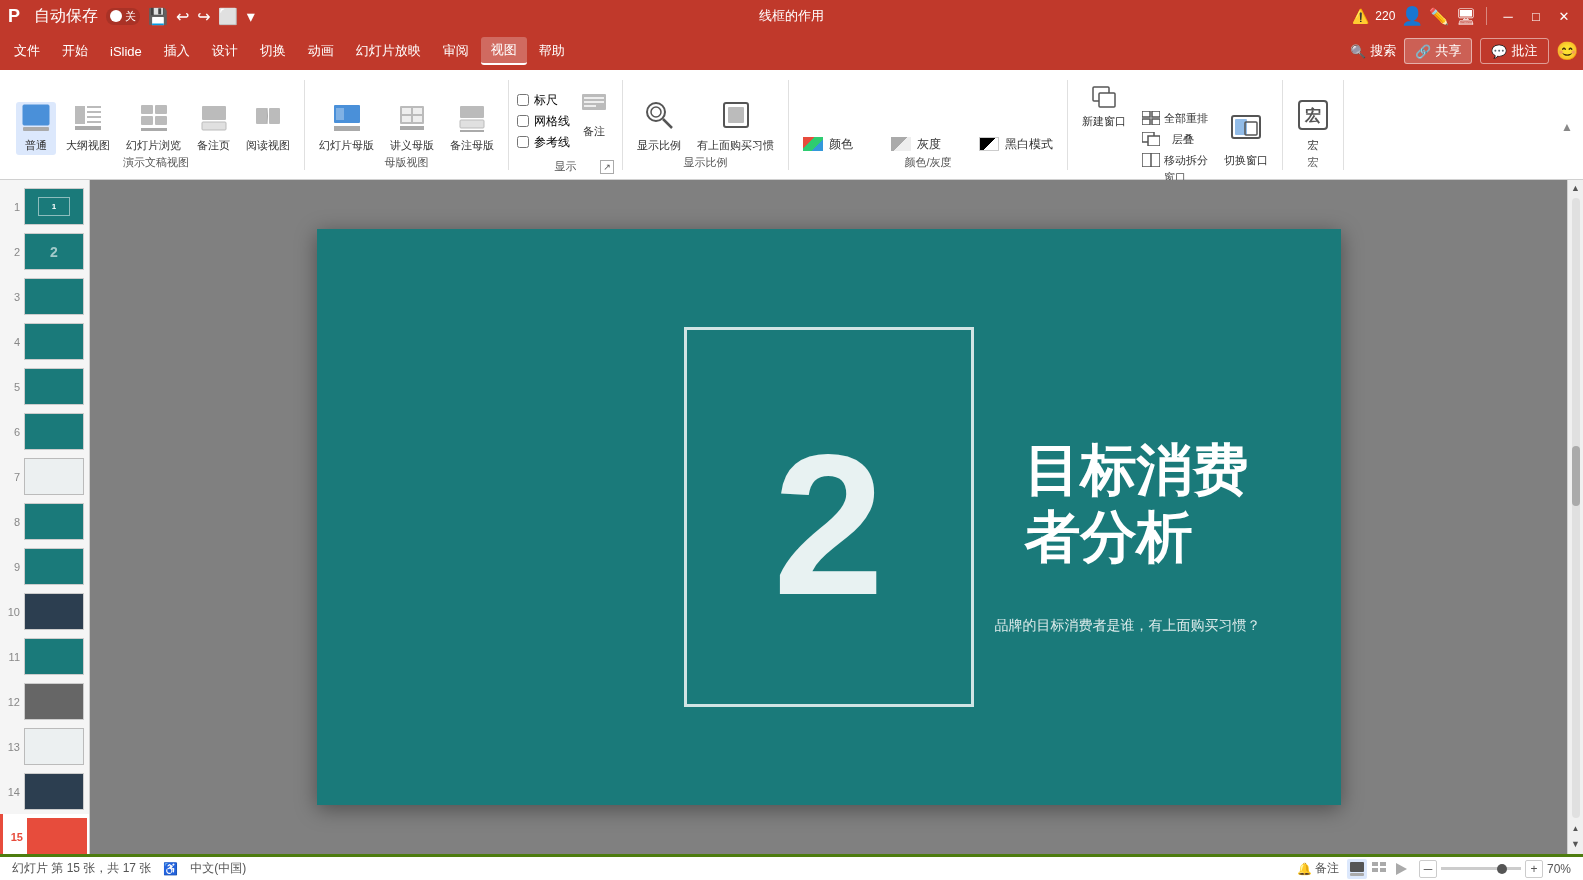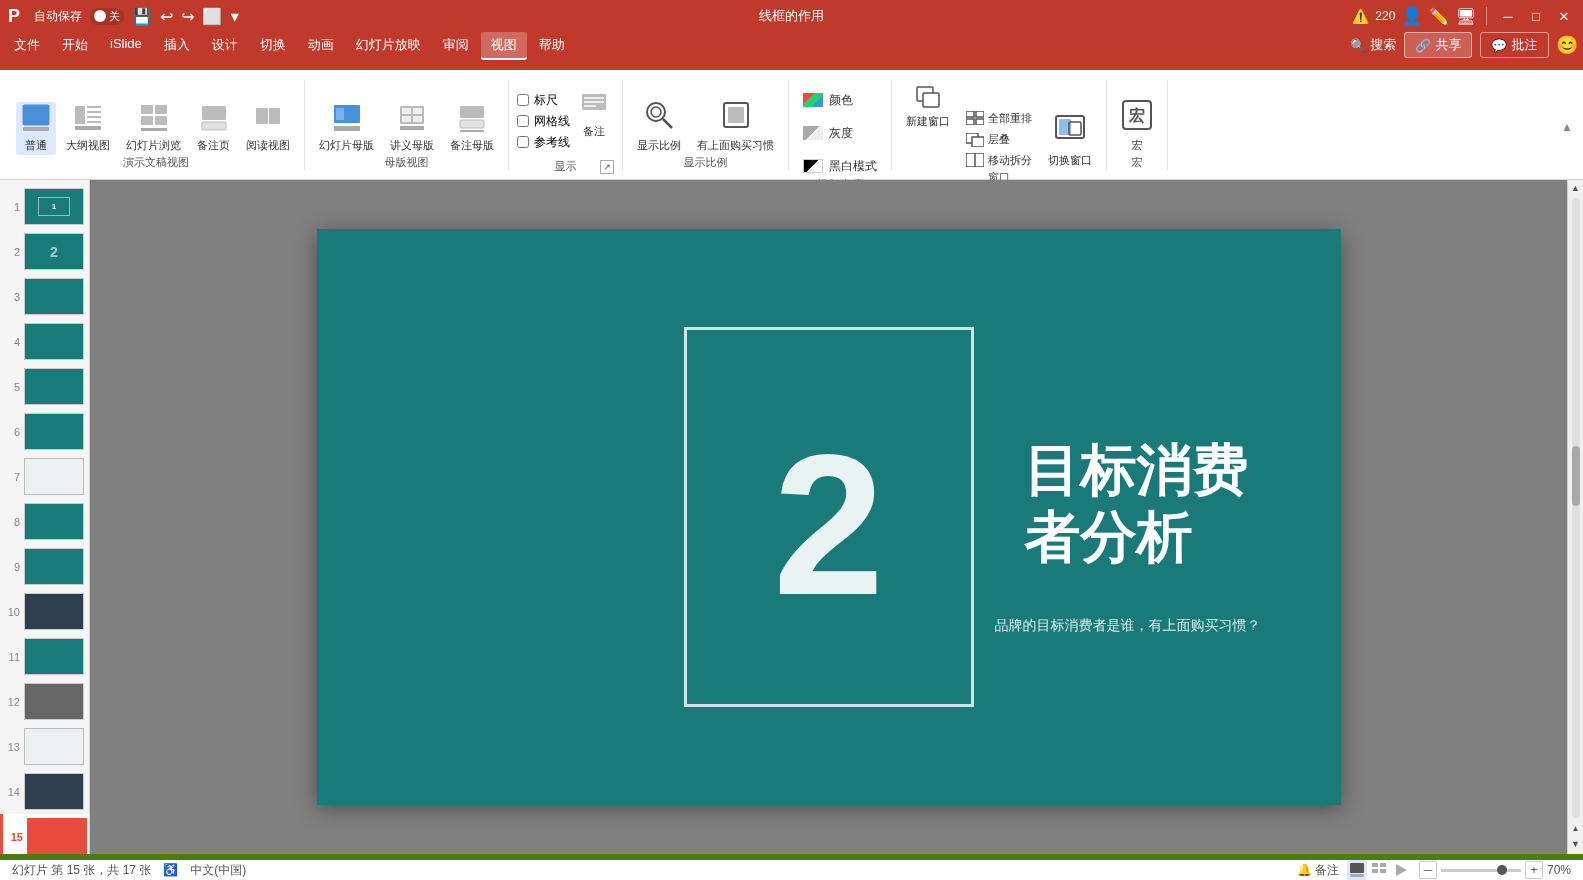--- a/index.html
+++ b/index.html
@@ -26,40 +26,40 @@
       transform: translateX(-50%);
       font-size: 13px;
       color: white;
     }
     #title-bar-right {
       display: flex;
       align-items: center;
       gap: 6px;
       margin-left: auto;
     }
-    .autosave-label { font-size: 12px; }
+    .autosave-label { font-size: 16px; }
     .tb-icon { font-size: 16px; cursor: pointer; }
     .title-btn { width: 22px; height: 22px; display: flex; align-items: center; justify-content: center; cursor: pointer; font-size: 13px; border-radius: 2px; }
     .toggle-switch {
       display: inline-flex;
       align-items: center;
       background: #a93226;
       border-radius: 8px;
       padding: 1px 4px;
       font-size: 11px;
       gap: 3px;
     }
     .toggle-dot { width: 12px; height: 12px; background: white; border-radius: 50%; }
 
     
     #menu-bar {
       height: 38px;
       background: #c0392b;
       display: flex;
-      align-items: flex-start;
+      align-items: center;
       padding: 0 4px;
       gap: 2px;
     }
     .menu-item {
       padding: 4px 10px;
       color: white;
       cursor: pointer;
       border-radius: 3px;
       font-size: 13px;
       white-space: nowrap;
@@ -325,21 +325,21 @@
       background: #aaa;
       border-radius: 4px;
       position: absolute;
       top: 40%;
     }
 
     
     #status-bar {
       height: 26px;
       background: #fff;
-      border-top: 6px solid #4d7c0f;
+      border-top: 3px solid #4d7c0f;
       display: flex;
       align-items: center;
       padding: 0 12px;
       gap: 12px;
       font-size: 12px;
       color: #555;
     }
     .status-right {
       margin-left: auto;
       display: flex;
@@ -625,21 +625,21 @@
           <div class="ribbon-btn-label">有上面购买习惯</div>
         </div>
       </div>
       <div class="ribbon-group-footer">
         <span class="ribbon-group-footer-label">显示比例</span>
       </div>
     </div>
 
     <div class="ribbon-group">
       <div class="ribbon-buttons">
-        <div style="display:flex;flex-direction:column;gap:12px;padding-top:6px;">
+        <div style="display:flex;flex-direction:row;gap:18px;padding-top:6px;">
           <div class="ribbon-btn" style="flex-direction:row;gap:6px;align-items:center;min-width:70px;">
             <div style="width:20px;height:14px;background:linear-gradient(135deg,#e74c3c 33%,#2ecc71 33%,#2ecc71 66%,#3498db 66%);"></div>
             <span style="font-size:12px;">颜色</span>
           </div>
           <div class="ribbon-btn" style="flex-direction:row;gap:6px;align-items:center;min-width:70px;">
             <div style="width:20px;height:14px;background:linear-gradient(135deg,#aaa 50%,#eee 50%);"></div>
             <span style="font-size:12px;">灰度</span>
           </div>
           <div class="ribbon-btn" style="flex-direction:row;gap:6px;align-items:center;min-width:70px;justify-content:space-between;">
             <div style="width:20px;height:14px;background:linear-gradient(135deg,#000 50%,#fff 50%);border:1px solid #ccc;"></div>
@@ -668,21 +668,21 @@
             <div style="display:flex;flex-direction:column;gap:2px;justify-content:center;">
               <div class="ribbon-btn" style="flex-direction:row;gap:4px;align-items:center;margin-top:25px;">
                 <svg width="18" height="14" viewBox="0 0 18 14">
                     <rect x="0" y="0" width="8" height="6" fill="none" stroke="#555" stroke-width="1.5"></rect>
                     <rect x="10" y="0" width="8" height="6" fill="none" stroke="#555" stroke-width="1.5"></rect>
                     <rect x="0" y="8" width="8" height="6" fill="none" stroke="#555" stroke-width="1.5"></rect>
                     <rect x="10" y="8" width="8" height="6" fill="none" stroke="#555" stroke-width="1.5"></rect>
                   </svg>
                 <span style="font-size:11px;">全部重排</span>
               </div>
-              <div class="ribbon-btn" style="flex-direction:row;gap:4px;align-items:flex-end;">
+              <div class="ribbon-btn" style="flex-direction:row;gap:12px;align-items:flex-start;">
                 <svg width="18" height="14" viewBox="0 0 18 14">
                     <rect x="0" y="0" width="12" height="10" fill="none" stroke="#555" stroke-width="1.5"></rect>
                     <rect x="6" y="4" width="12" height="10" fill="white" stroke="#555" stroke-width="1.5"></rect>
                   </svg>
                 <span style="font-size:11px;">层叠</span>
               </div>
               <div class="ribbon-btn" style="flex-direction:row;gap:4px;align-items:center;">
                 <svg width="18" height="14" viewBox="0 0 18 14">
                     <rect x="0" y="0" width="18" height="14" fill="none" stroke="#555" stroke-width="1.5"></rect>
                     <line x1="9" y1="0" x2="9" y2="14" stroke="#555" stroke-width="1.5"></line>

